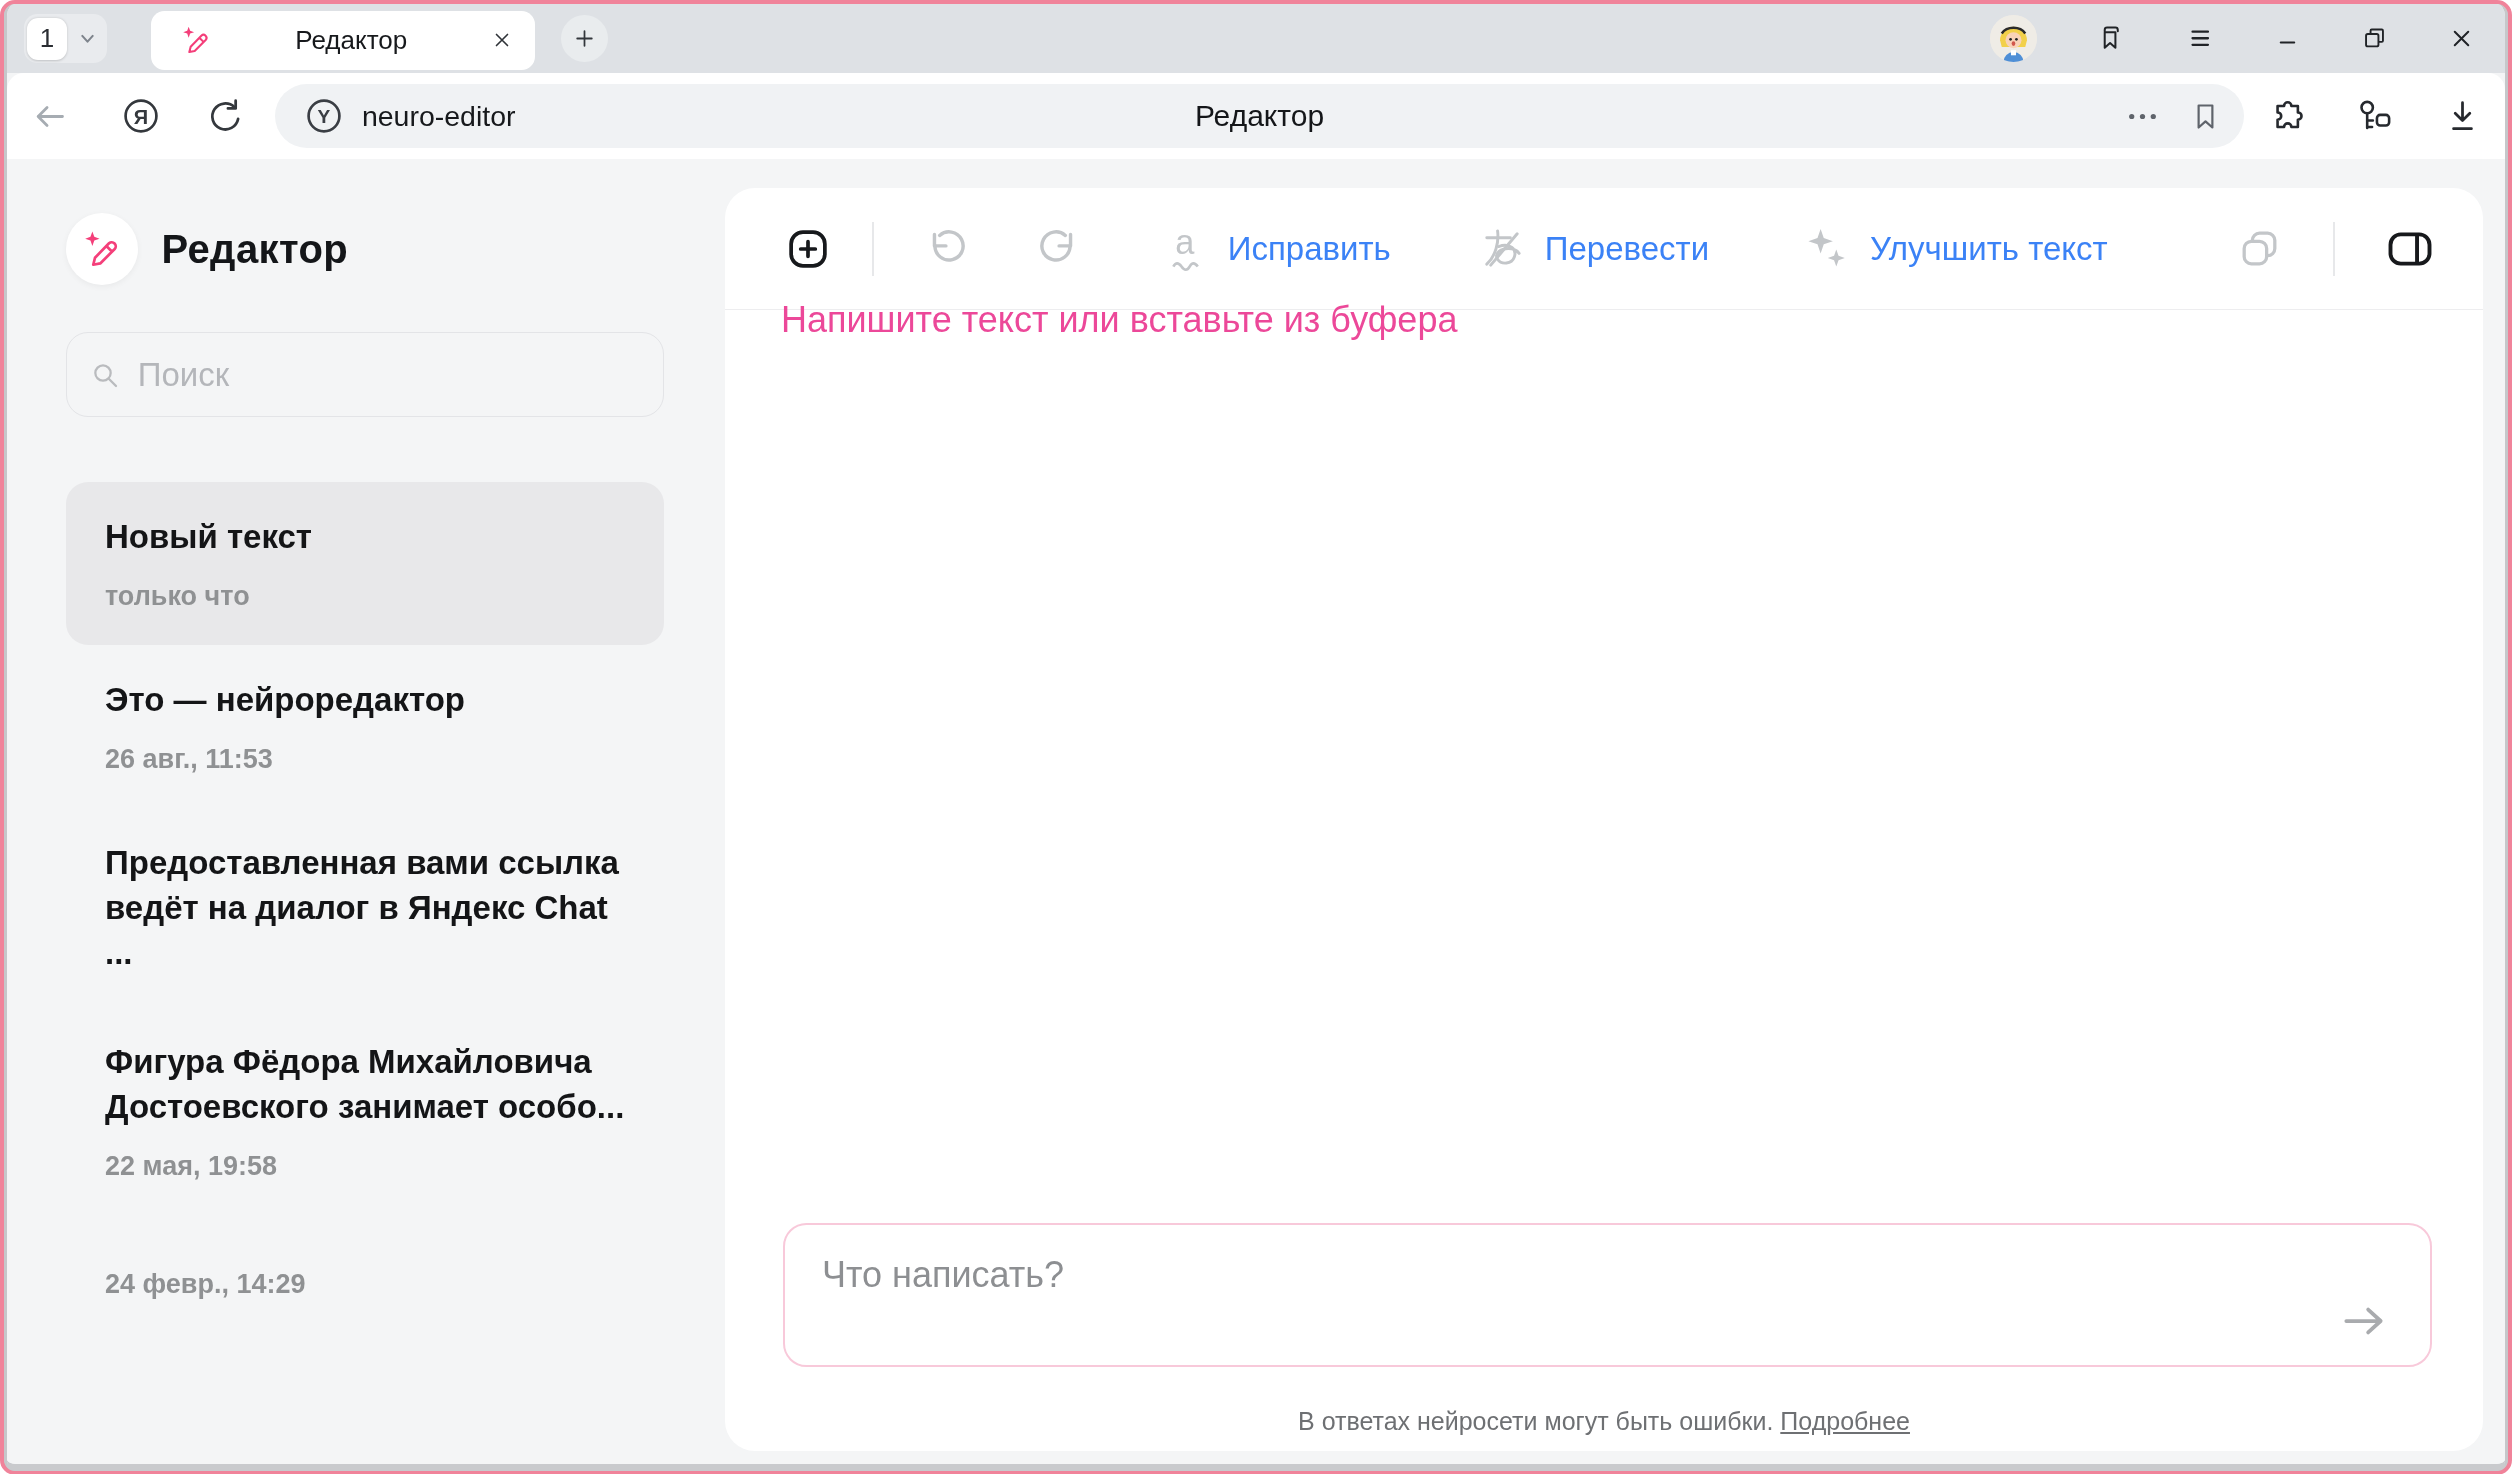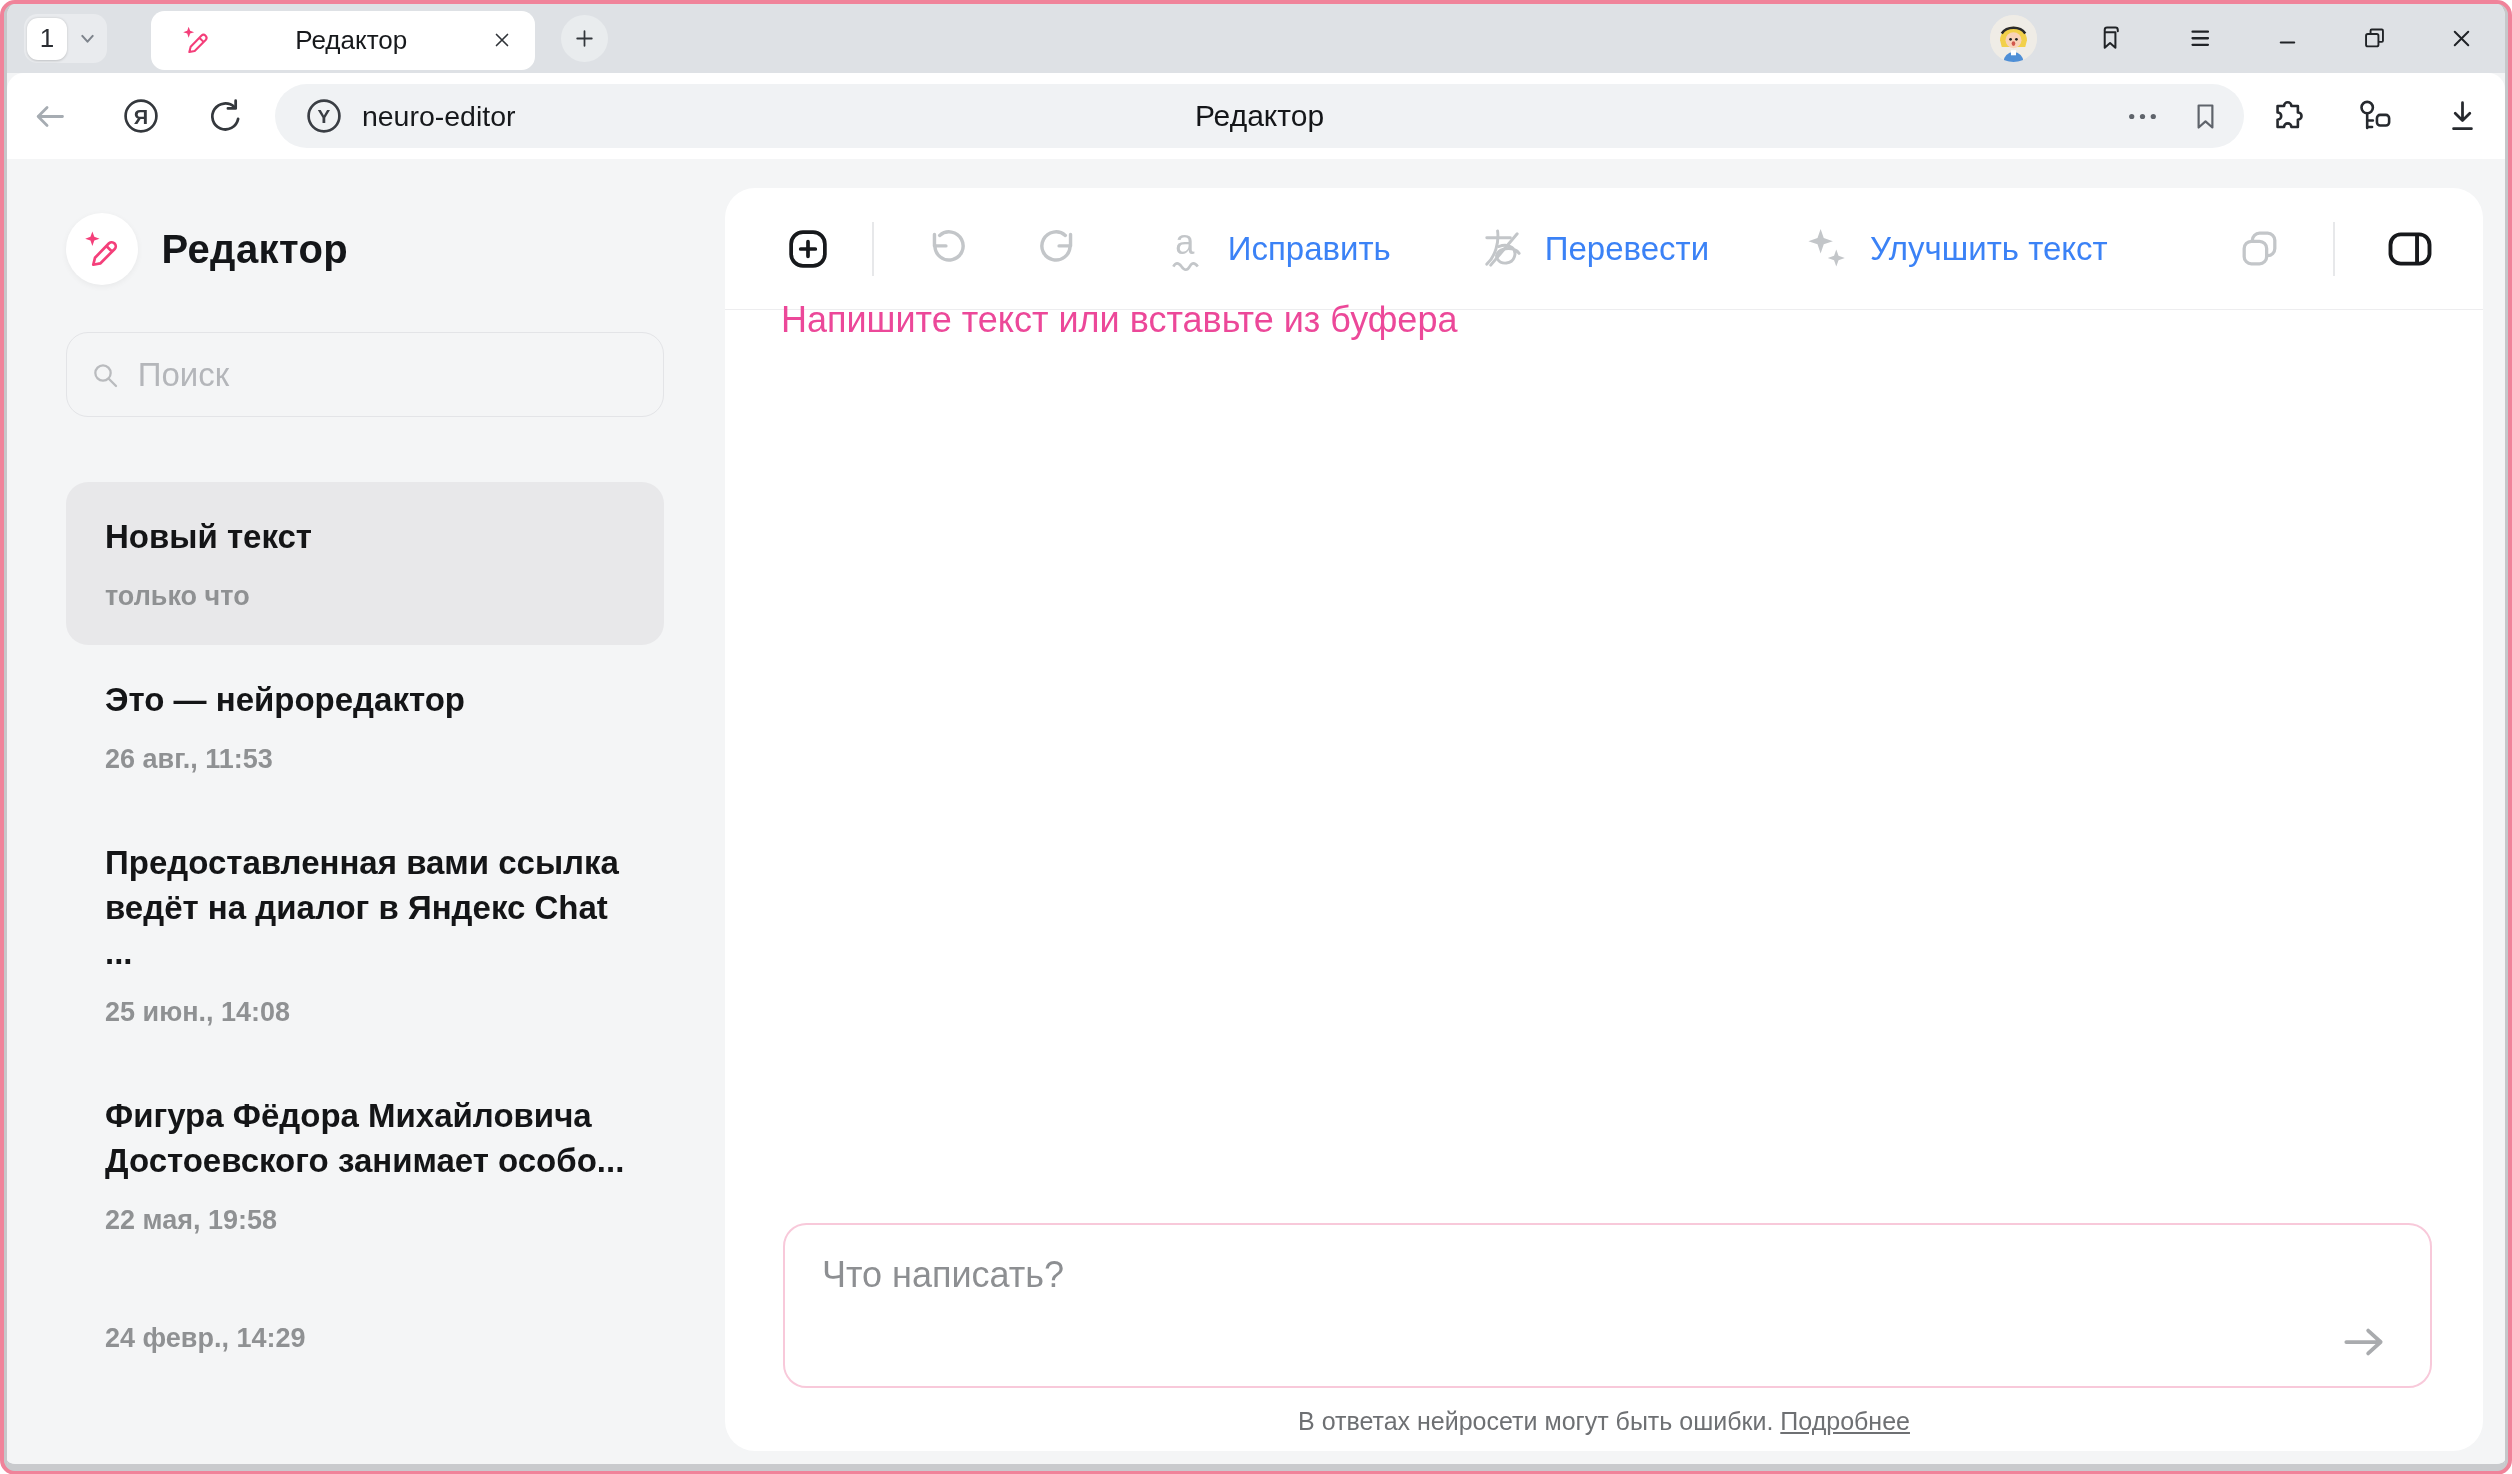--- a/index.html
+++ b/index.html
@@ -79,21 +79,21 @@
   .tb-label { font-size:33px; color:#3b82f6; white-space:nowrap; }
   .tb-dim { color:#c3c6c9; }
   .tb-dark { color:#17191c; }
   .m1 { margin-left:37px; } .m2 { margin-left:49px; } .m3 { margin-left:59px; }
   .m4 { margin-left:82px; } .m5 { margin-left:87px; } .m6 { margin-left:94px; }
   .push { margin-left:auto; }
 
   .editor-surface { position:absolute; left:0; right:0; top:124px; bottom:228px; cursor:text; }
   .canvas-placeholder { position:absolute; left:56px; top:111px; font-size:36px; color:#ec4899; }
 
-  .prompt-box { position:absolute; left:58px; right:51px; top:1035px; height:165px;
+  .prompt-box { position:absolute; left:58px; right:51px; top:1035px; height:144px;
     border:2.5px solid #f8c9da; border-radius:23.4px; background:#ffffff; }
   .prompt-input { position:absolute; inset:0; border:none; outline:none; resize:none;
     background:transparent; font-family:inherit; font-size:36px; color:#2a2d31;
     padding:28.5px 100px 28.5px 37px; }
   .prompt-input::placeholder { color:#8d8f92; }
   .prompt-send { position:absolute; right:39px; bottom:20px; width:54px; height:49px;
     display:flex; align-items:center; justify-content:center; color:#a9abae;
     background:none; border:none; cursor:pointer; }
   .disclaimer { position:absolute; left:0; right:0; bottom:15px; text-align:center;
     font-size:25px; color:#6e7073;margin-top:44px; }
@@ -270,21 +270,20 @@
             <div class="doc-item selected">
               <div class="doc-title">Новый текст</div>
               <div class="doc-time">только что</div>
             </div>
             <div class="doc-item">
               <div class="doc-title">Это — нейроредактор</div>
               <div class="doc-time">26 авг., 11:53</div>
             </div>
             <div class="doc-item">
               <div class="doc-title">Предоставленная вами ссылка ведёт на диалог в Яндекс Chat ...</div>
-              <div class="doc-time">25 июн., 14:08</div>
             </div>
             <div class="doc-item">
               <div class="doc-title">Фигура Фёдора Михайловича Достоевского занимает особо...</div>
               <div class="doc-time">22 мая, 19:58</div>
             </div>
             <div class="doc-item">
               <div class="doc-time">24 февр., 14:29</div>
             </div>
           </div>
     </div>

